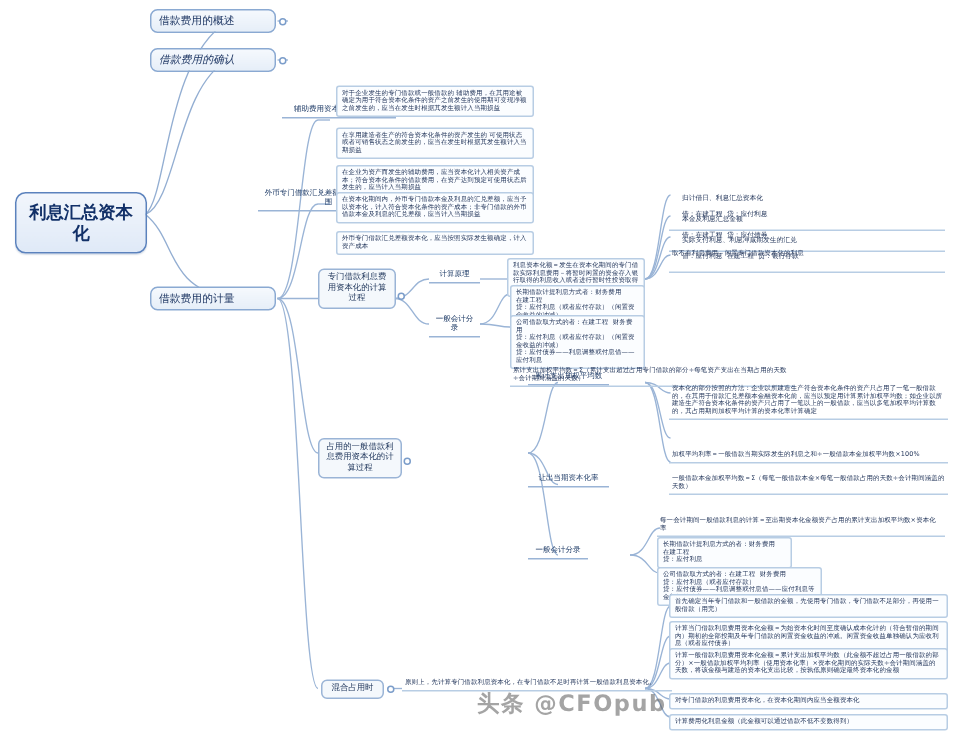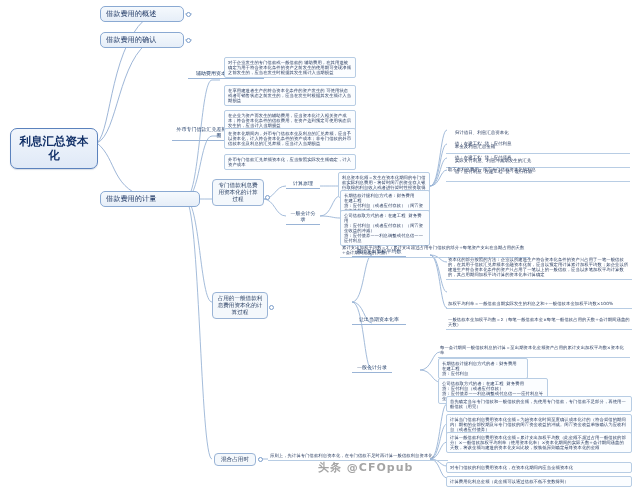--- a/index.html
+++ b/index.html
@@ -81,21 +81,21 @@
     font-size:4.5px;color:#22355a;
     border-bottom:0.7px solid #b8cde4;
     padding:1px 3px 2px 3px;
   }
   .dot{
     position:absolute;width:3px;height:3px;border-radius:50%;
     background:#ffffff;border:0.8px solid #7b9dca;
   }
   .watermark{
     position:absolute;
-    font-size:11px;
+    font-size:15px;
     font-weight:bold;
     color:rgba(90,90,90,0.55);
     letter-spacing:1px;
     font-family:"DejaVu Sans","Liberation Sans",sans-serif;
     white-space:nowrap;
     pointer-events:none;
   }
 </style>
 </head>
 <body>
@@ -148,22 +148,22 @@
       <path d="M430,459 C440,459 440,424 447,424"></path>
       <path d="M430,459 C440,459 440,442 447,442"></path>
       <path d="M430,459 C440,459 440,466 447,466"></path>
       <path d="M430,459 C440,459 440,478 447,478"></path>
     </g>
   </svg>
 
   <div class="node root" style="left:10px;top:128px;width:88px;">利息汇总资本化</div>
 
   <div class="node pill" style="left:100px;top:6px;width:84px;">借款费用的概述</div>
-  <div class="node pill" style="left:100px;top:32px;width:84px;">借款费用的确认</div>
-  <div class="node pill" style="left:100px;top:191px;width:100px;">借款费用的计量</div>
+  <div class="node pill" style="left:100px;top:32px;width:84px;font-style:italic;">借款费用的确认</div>
+  <div class="node pill" style="left:100px;top:191px;width:84px;">借款费用的计量</div>
 
   <span class="dot" style="left:186px;top:12px;"></span>
   <span class="dot" style="left:186px;top:38px;"></span>
 
   <div class="node label" style="left:188px;top:70px;width:76px;text-align:center;">辅助费用资本化的适用范围</div>
   <div class="node label" style="left:172px;top:126px;width:94px;text-align:center;">外币专门借款汇兑差额资本化的适用范围</div>
 
   <div class="node leaf" style="left:224px;top:57px;width:132px;">对于企业发生的专门借款或一般借款的 辅助费用，在其用途被确定为用于符合资本化条件的资产之前发生的使用期可变现净额之前发生的，应当在发生时根据其发生额计入当期损益</div>
   <div class="node leaf" style="left:224px;top:85px;width:132px;">在享用建造者生产的符合资本化条件的资产发生的 可使用状态或者可销售状态之前发生的，应当在发生时根据其发生额计入当期损益</div>
   <div class="node leaf" style="left:224px;top:110px;width:132px;">在企业为资产而发生的辅助费用，应当资本化计入相关资产成本；符合资本化条件的借款费用，在资产达到预定可使用状态后发生的，应当计入当期损益</div>

